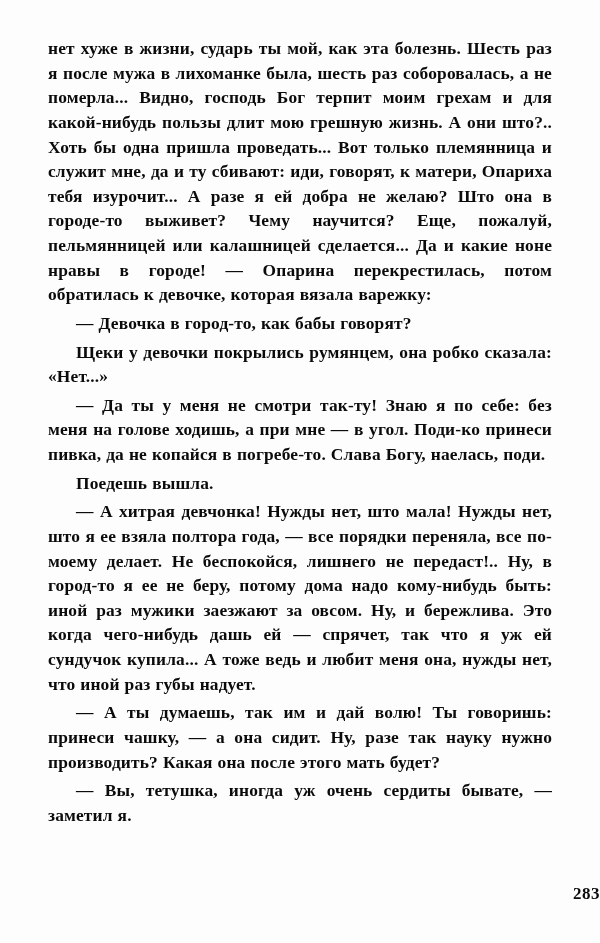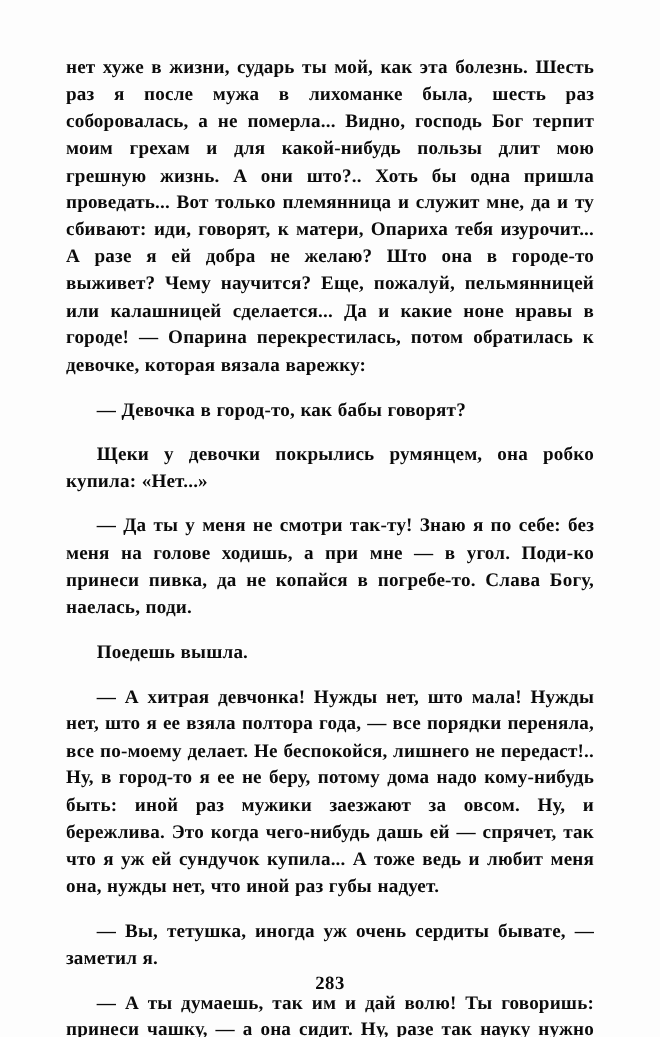--- a/index.html
+++ b/index.html
@@ -22,41 +22,41 @@
     height: 943px;
     background: #fdfdfd;
   }
   .text-block {
     position: absolute;
     left: 44px;
     top: 32px;
     width: 512px;
   }
   p.para {
-    margin: 16px;
+    margin: 4px;
     font-size: 17.4px;
     line-height: 1.415;
     text-align: justify;
     text-justify: inter-word;
     font-weight: 700;
     letter-spacing: 0.15px;
     word-spacing: 0.5px;
     text-indent: 0;
     color: #0b0b0b;
   }
   p.indent {
     text-indent: 28px;
   }
   
   .page-number {
     position: absolute;
     top: 884px;
     left: 0;
     width: 600px;
-    text-align: center;
+    text-align: right;
     font-size: 17px;
     font-weight: 700;
     font-family: "Liberation Serif", "DejaVu Serif", serif;
     color: #0b0b0b;
     letter-spacing: 0.5px;
   }
   .speck {
     position: absolute;
     width: 2px;
     height: 2px;
@@ -65,24 +65,24 @@
   }
 </style>
 </head>
 <body>
 
 <div class="page">
 
   <div class="text-block">
     <p class="para">нет хуже в жизни, сударь ты мой, как эта болезнь. Шесть раз я после мужа в лихоманке была, шесть раз соборовалась, а не померла... Видно, господь Бог терпит моим грехам и для какой-нибудь пользы длит мою грешную жизнь. А они што?.. Хоть бы одна пришла проведать... Вот только племянница и служит мне, да и ту сбивают: иди, говорят, к матери, Опариха тебя изурочит... А разе я ей добра не желаю? Што она в городе-то выживет? Чему научится? Еще, пожалуй, пельмянницей или калашницей сделается... Да и какие ноне нравы в городе! — Опарина перекрестилась, потом обратилась к девочке, которая вязала варежку:</p>
     <p class="para indent">— Девочка в город-то, как бабы говорят?</p>
-    <p class="para indent">Щеки у девочки покрылись румянцем, она робко купила: «Нет...»</p>
+    <p class="para indent">Щеки у девочки покрылись румянцем, она робко сказала: «Нет...»</p>
     <p class="para indent">— Да ты у меня не смотри так-ту! Знаю я по себе: без меня на голове ходишь, а при мне — в угол. Поди-ко принеси пивка, да не копайся в погребе-то. Слава Богу, наелась, поди.</p>
     <p class="para indent">Поедешь вышла.</p>
     <p class="para indent">— А хитрая девчонка! Нужды нет, што мала! Нужды нет, што я ее взяла полтора года, — все порядки переняла, все по-моему делает. Не беспокойся, лишнего не передаст!.. Ну, в город-то я ее не беру, потому дома надо кому-нибудь быть: иной раз мужики заезжают за овсом. Ну, и бережлива. Это когда чего-нибудь дашь ей — спрячет, так что я уж ей сундучок купила... А тоже ведь и любит меня она, нужды нет, что иной раз губы надует.</p>
+    <p class="para indent">— А ты думаешь, так им и дай волю! Ты говоришь: принеси чашку, — а она сидит. Ну, разе так науку нужно производить? Какая она после этого мать будет?</p>
     <p class="para indent">— Вы, тетушка, иногда уж очень сердиты бывате, — заметил я.</p>
-    <p class="para indent">— А ты думаешь, так им и дай волю! Ты говоришь: принеси чашку, — а она сидит. Ну, разе так науку нужно производить? Какая она после этого мать будет?</p>
   </div>
 
   <div class="speck" style="left:526px; top:713px;"></div>
 
   <div class="page-number">283</div>
 </div>
 
 </body></html>

